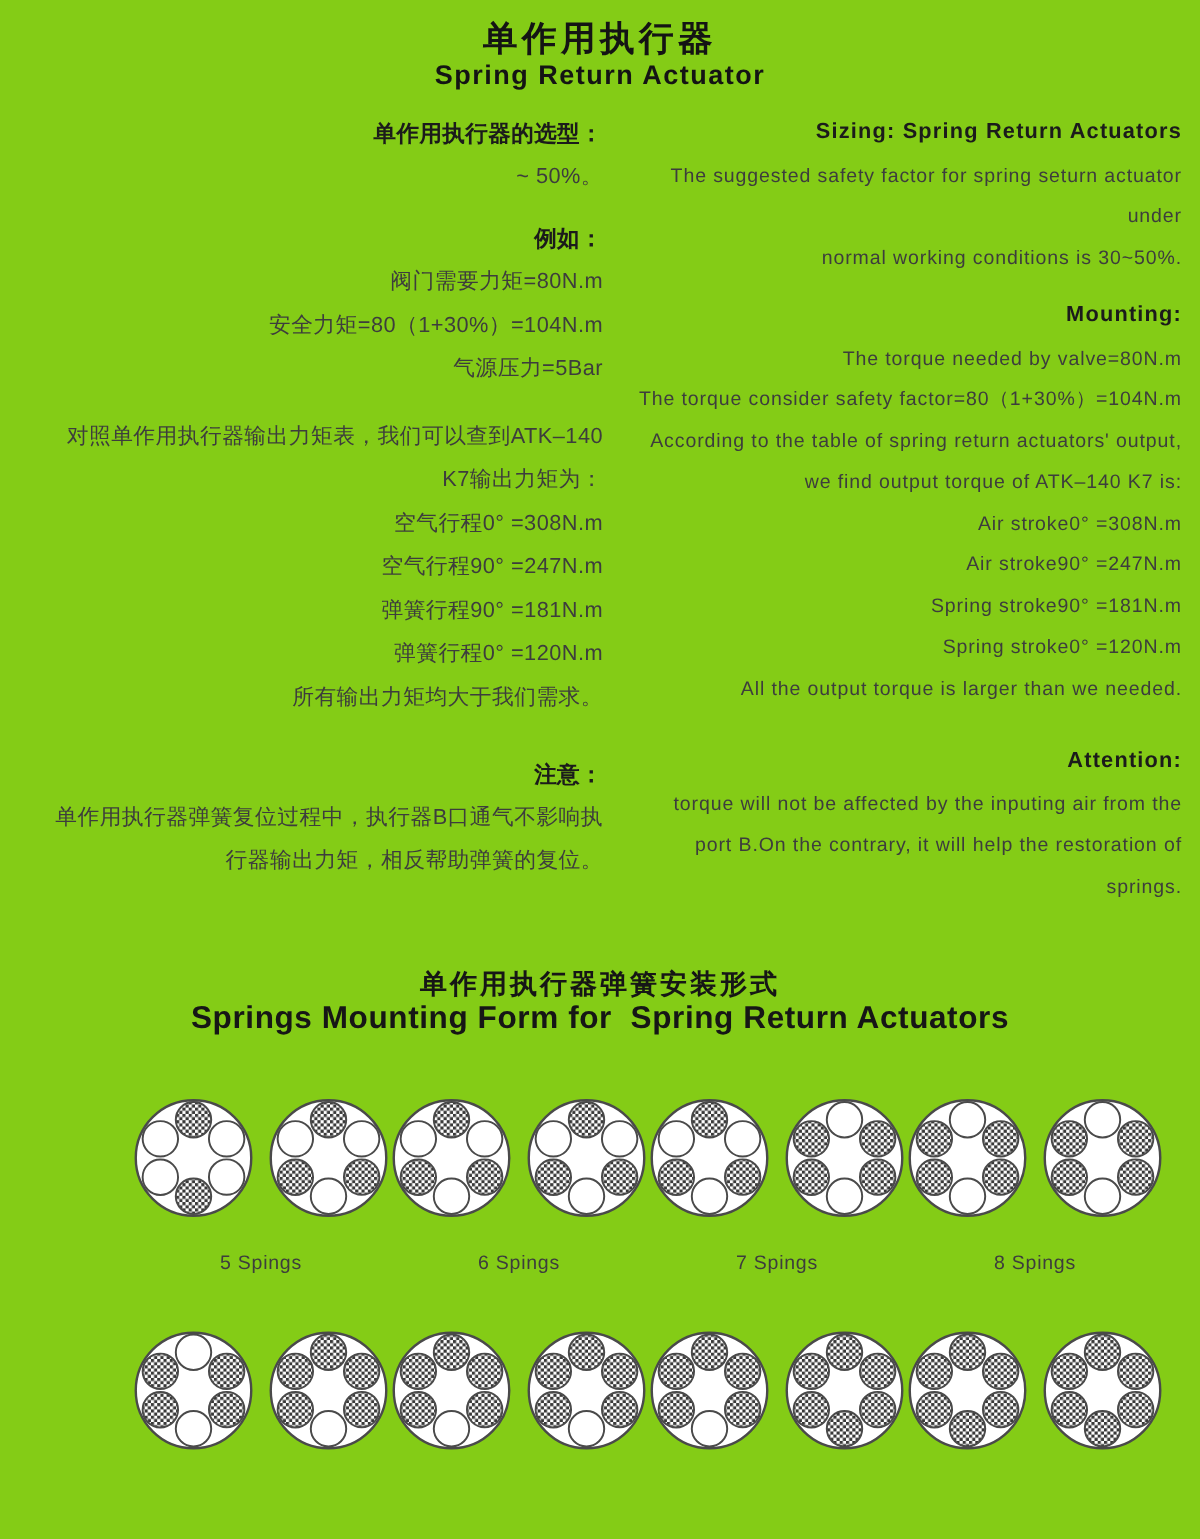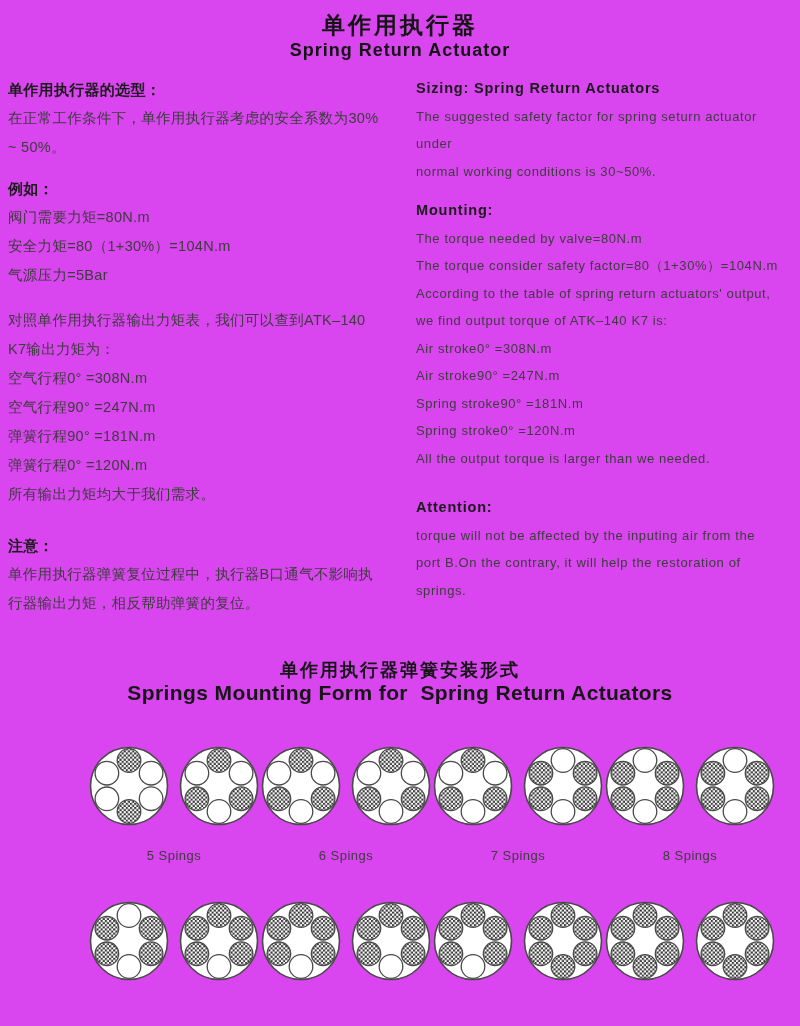--- a/index.html
+++ b/index.html
@@ -1,25 +1,25 @@
 <!DOCTYPE html>
 <html><head>
 <meta charset="utf-8">
 <style>
   * { box-sizing: border-box; }
   html,body { margin:0; padding:0; background:#ffffff; }
   .page {
-    width:800px; height:1026px; background:#d946ef; overflow:hidden;
+    width:800px; height:1026px; background:#84cc16; overflow:hidden;
     font-family:"Liberation Sans", sans-serif; color:#3d3d3d; position:relative;
   }
   .titles { text-align:center; padding-top:12px; }
   .title-cn { font-size:23px; font-weight:bold; color:#141414; letter-spacing:3px; line-height:27px; }
   .title-en { font-size:18px; font-weight:bold; color:#141414; letter-spacing:1px; line-height:22px; }
 
-  .columns { display:flex; margin-top:14px; padding:0 6px 0 8px; }
+  .columns { display:flex; margin-top:14px; padding:0 6px 0 8px;text-align:right; }
   .col-left  { width:408px; padding-right:14px; }
   .col-right { width:372px; }
 
   .ln  { margin:0; }
   .col-left  .ln { font-size:14.5px; line-height:29px; letter-spacing:0.3px; }
   .col-right .ln { font-size:13px;   line-height:27.5px; letter-spacing:0.6px; }
   .hd { font-weight:bold; color:#1b1b1b; }
   .col-left  .hd { font-size:15px; }
   .col-right .hd { font-size:14.5px; letter-spacing:0.8px; }
   .blk-gap-sm { margin-top:12px; }
@@ -56,21 +56,20 @@
 
   <div class="titles">
     <div class="title-cn">单作用执行器</div>
     <div class="title-en">Spring Return Actuator</div>
   </div>
 
   <div class="columns">
 
     <div class="col-left">
       <p class="ln hd">单作用执行器的选型：</p>
-      <p class="ln">在正常工作条件下，单作用执行器考虑的安全系数为30%</p>
       <p class="ln">~ 50%。</p>
 
       <p class="ln hd blk-gap-sm">例如：</p>
       <p class="ln">阀门需要力矩=80N.m</p>
       <p class="ln">安全力矩=80（1+30%）=104N.m</p>
       <p class="ln">气源压力=5Bar</p>
 
       <p class="ln blk-gap-md">对照单作用执行器输出力矩表，我们可以查到ATK–140</p>
       <p class="ln">K7输出力矩为：</p>
       <p class="ln">空气行程0° =308N.m</p>

